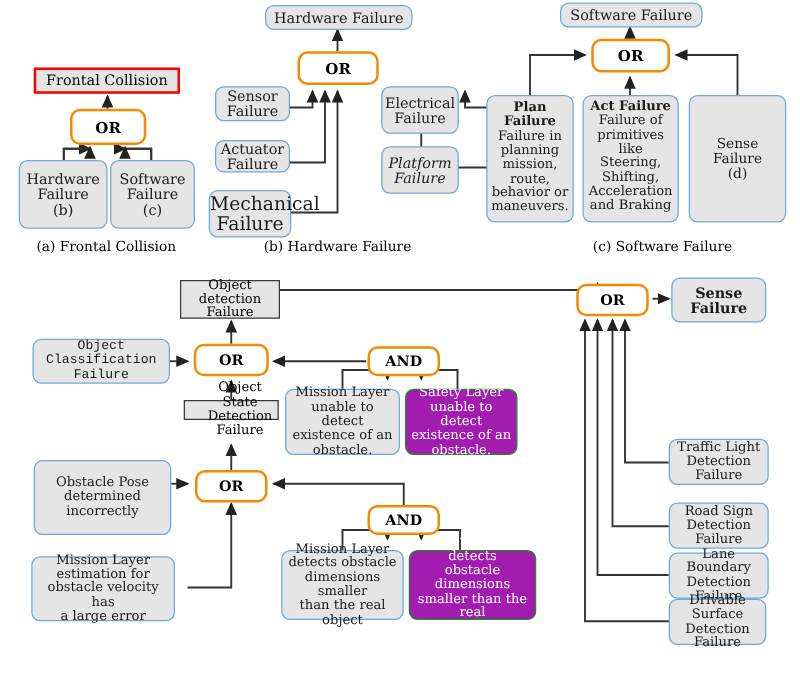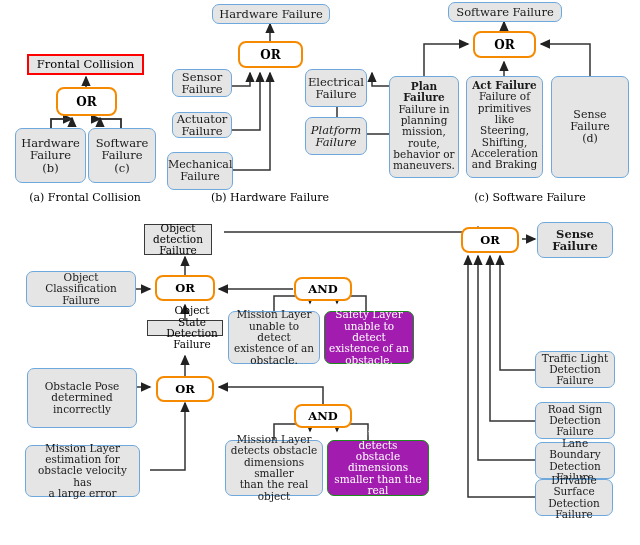--- a/index.html
+++ b/index.html
@@ -215,21 +215,21 @@
       <span>Sensor</span><br>
       <span>Failure</span>
     </span>
   </div>
   <div class="node blue" style="left:172px; top:112px; width:60px; height:26px; font-size:11.5px;">
     <span class="txt">
       <span>Actuator</span><br>
       <span>Failure</span>
     </span>
   </div>
-  <div class="node blue" style="left:167px; top:152px; width:66px; height:38px; font-size:11px;">
+  <div class="node blue" style="left:167px; top:152px; width:66px; height:38px; font-size:15px;">
     <span class="txt">
       <span>Mechanical</span><br>
       <span>Failure</span>
     </span>
   </div>
 
   <div class="node blue" style="left:305px; top:69px; width:62px; height:38px; font-size:11.5px;">
     <span class="txt">
       <span>Electrical</span><br>
       <span>Failure</span>
@@ -281,32 +281,32 @@
     <span class="txt">
       <span>Sense Failure</span><br>
       <span>(d)</span>
     </span>
   </div>
 
   <div class="cap" style="left:440px; top:191px; width:180px;">
     <span>(c) Software Failure</span>
   </div>
 
-  <div class="node plain" style="left:144px; top:224px; width:68px; height:31px; font-size:10.5px;">
+  <div class="node plain" style="left:144px; top:224px; width:80px; height:31px; font-size:10.5px;">
     <span class="txt">
       <span>Object detection</span><br>
       <span>Failure</span>
     </span>
   </div>
 
   <div class="gate" style="left:155px; top:275px; width:60px; height:26px; font-size:11.5px;">
     <span>OR</span>
   </div>
 
-  <div class="node blue" style="left:26px; top:271px; width:110px; height:36px; font-size:10.5px;">
+  <div class="node blue" style="left:26px; top:271px; width:110px; height:36px; font-size:10.5px;font-family:Liberation Mono, monospace;">
     <span class="txt">
       <span>Object Classification</span><br>
       <span>Failure</span>
     </span>
   </div>
 
   <div class="gate" style="left:294px; top:277px; width:58px; height:24px; font-size:11.5px;">
     <span>AND</span>
   </div>
 

